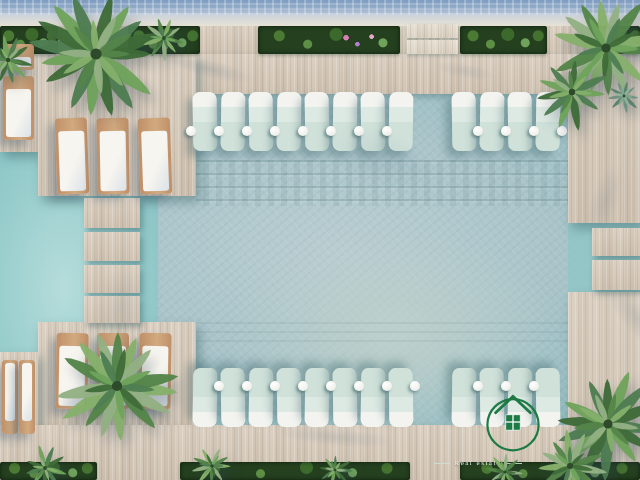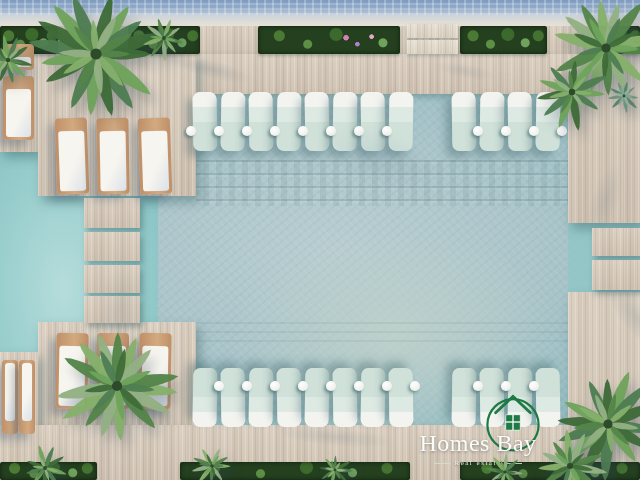--- a/index.html
+++ b/index.html
@@ -124,21 +124,20 @@
   <div class="abs deck edge" style="left:0;top:425px;width:640px;height:55px;"></div>
 
   <div class="abs logo">
     <svg class="logo-badge" viewBox="0 0 70 70">
       <circle class="stroke" cx="35" cy="38" r="28" stroke-width="2.4"></circle>
       <path class="stroke" d="M16 25 L35 7 L54 25" stroke-width="3" stroke-linecap="round"></path>
       <rect x="27" y="27" width="16" height="17" rx="1" fill="var(--logo-green)" stroke="#ffffff" stroke-width="0.8"></rect>
       <line x1="35" y1="27" x2="35" y2="44" stroke="#ffffff" stroke-width="1.4"></line>
       <line x1="27" y1="35" x2="43" y2="35" stroke="#ffffff" stroke-width="1.4"></line>
     </svg>
-    <div class="logo-title">Homes Bay</div>
     <div class="logo-sub">
       <span class="dash"></span><span>Real estate</span><span class="dash"></span>
     </div>
   </div>
 <div class="planter" style="position: absolute; left: 0px; width: 58px;"></div>
     <div class="planter" style="position: absolute; left: 128px; width: 72px;"></div>
     <div class="planter flowers" style="position: absolute; left: 258px; width: 142px;"></div>
     <div class="planter" style="position: absolute; left: 460px; width: 87px;"></div>
     <div class="planter" style="position: absolute; left: 596px; width: 44px;"></div>
     <div class="deck slat" style="position: absolute; left: 407px; width: 51px; top: 24px; height: 14px; z-index: 3; box-shadow: rgba(55, 95, 100, 0.3) 0px 2px 3px;"></div>

